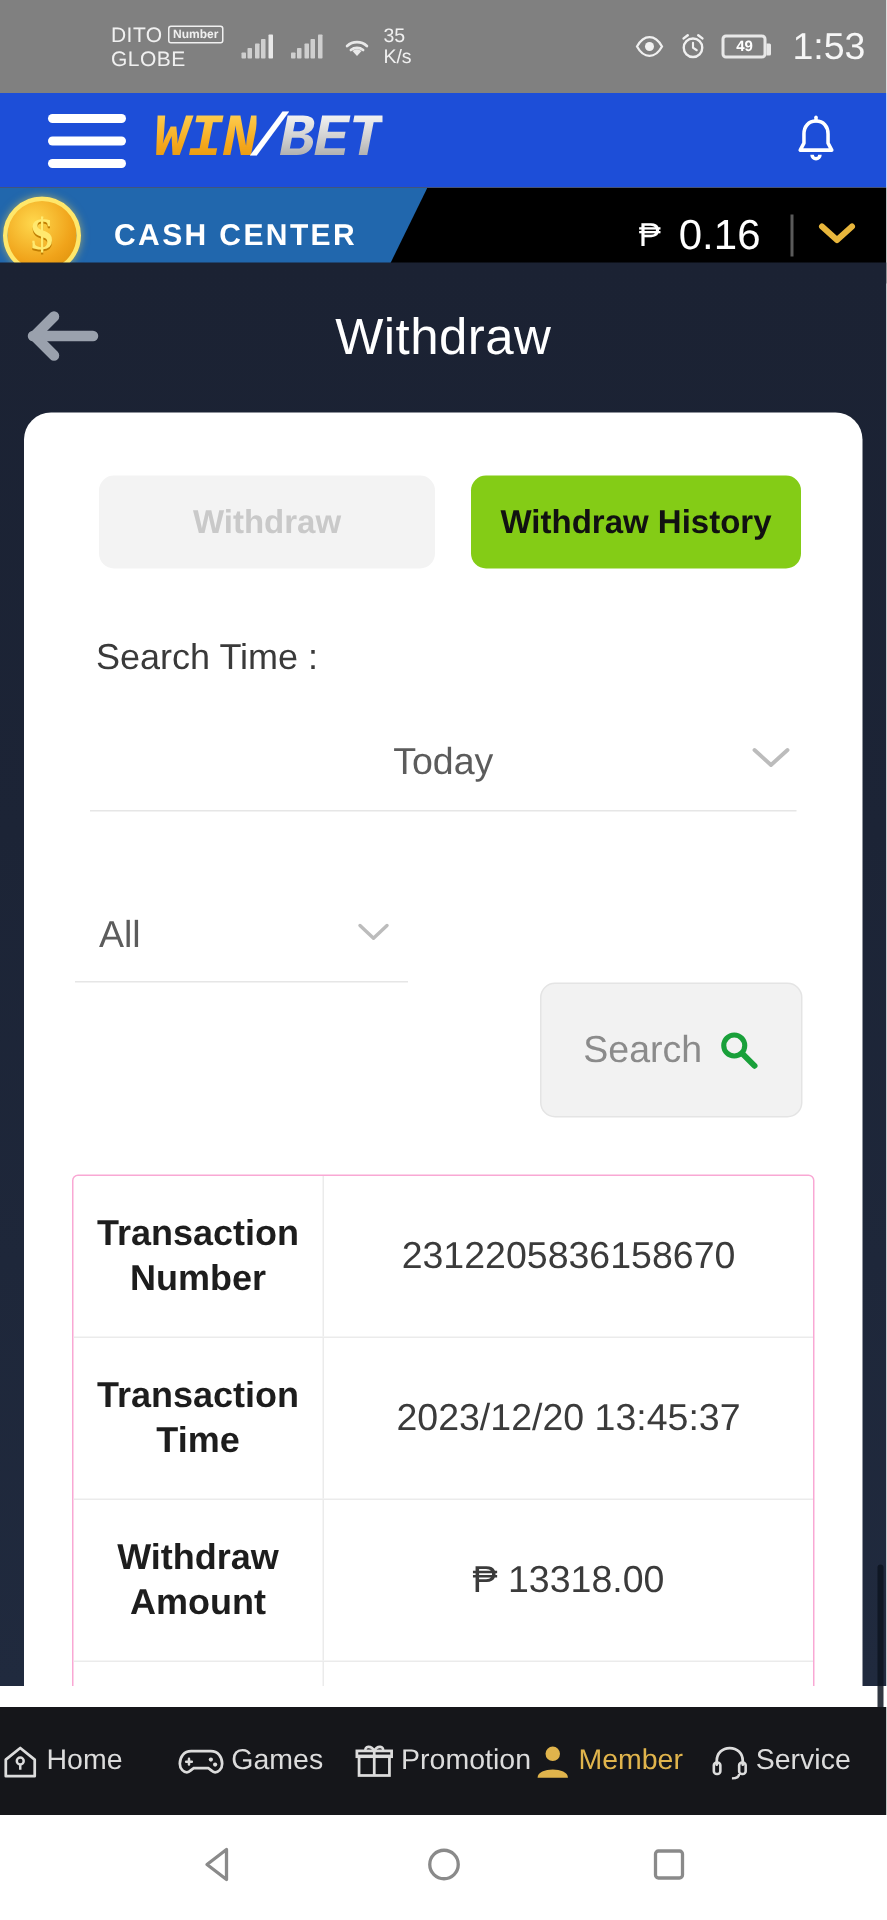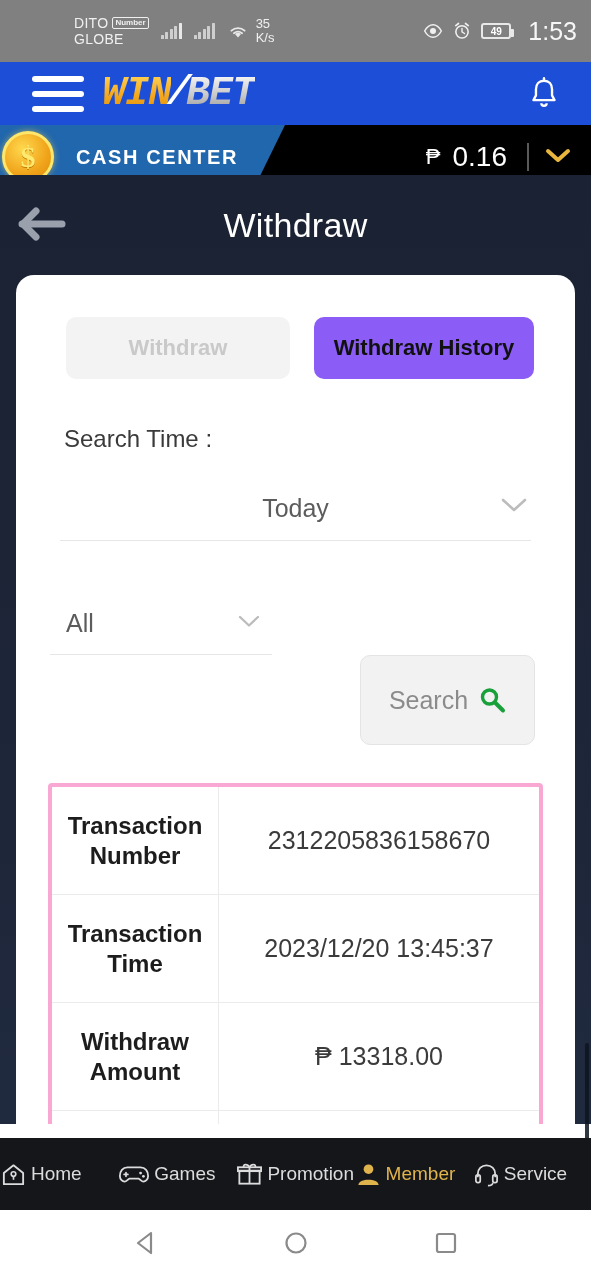--- a/index.html
+++ b/index.html
@@ -87,42 +87,42 @@
   .page-title { width:100%; text-align:center; color:#ffffff; font-size:34px; letter-spacing:.3px; }
 
   
   .card { position:absolute; top:100px; left:16px; width:559px; height:849px;
     background:#ffffff; border-radius:18px 18px 0 0; overflow:hidden; }
 
   .tabs { display:flex; gap:24px; padding: 42px 0 0 50px; }
   .tab { height:62px; min-width:224px; border-radius:10px; display:flex; align-items:center;
     justify-content:center; font-size:22px; cursor:pointer; }
   .tab.inactive { background:#f3f3f3; color:#c9c9c9; font-weight:bold; }
-  .tab.active { background:#8b5cf6; color:#111111; font-weight:bold; min-width:220px; }
+  .tab.active { background:#84cc16; color:#111111; font-weight:bold; min-width:220px; }
 
   .search-time-label { padding: 46px 0 0 48px; font-size:24px; color:#3a3a3a; }
 
   .select-row { margin: 24px 44px 0 44px; border-bottom:1px solid #e6e6e6; height:64px;
     display:flex; align-items:center; justify-content:center; position:relative; cursor:pointer; }
   .select-row .val { font-size:25px; color:#5c5c5c; }
   .select-row .chev { position:absolute; right:2px; top:18px; width:30px; height:20px; }
 
   .row2 { display:flex; align-items:flex-start; margin-top:52px; padding:0 40px 0 34px;flex-direction:column; }
   .select-small { width:222px; border-bottom:1px solid #e6e6e6; height:62px;
     display:flex; align-items:center; position:relative; cursor:pointer; }
   .select-small .val { font-size:25px; color:#5c5c5c; margin-left:16px; }
   .select-small .chev { position:absolute; right:10px; top:20px; width:26px; height:17px; }
   .search-btn { margin-left:auto; width:175px; height:90px; background:#f2f2f2;
     border:1px solid #e4e4e4; border-radius:10px; display:flex; align-items:center;
     justify-content:center; gap:10px; cursor:pointer; }
   .search-btn .txt { font-size:25px; color:#8b8b8b; }
   .search-btn .mag { width:28px; height:28px; }
 
   
-  .tbl { margin: 38px 32px 0 32px; border:4px solid #f9a8d4; border-radius:4px; overflow:hidden; }
+  .tbl { margin: 38px 32px 0 32px; border:1px solid #f9a8d4; border-radius:4px; overflow:hidden; }
   .trow { display:flex; border-bottom:1px solid #ebebeb; min-height:108px; }
   .trow:last-child { border-bottom:none; }
   .tlabel { width:167px; border-right:1px solid #ebebeb; display:flex; align-items:center;
     justify-content:center; text-align:center; font-weight:bold; font-size:24px; color:#1d1d1d;
     line-height:30px; padding:8px 6px; }
   .tval { flex:1; display:flex; align-items:center; justify-content:center; text-align:center;
     font-size:25px; color:#3b3b3b; padding:8px 6px; }
   .trow.clipped { min-height:40px; }
   .trow.clipped .tlabel, .trow.clipped .tval { height:40px; overflow:hidden; align-items:flex-start; }
   .trow.clipped .tval span { display:block; margin-top:24px; white-space:nowrap; }

